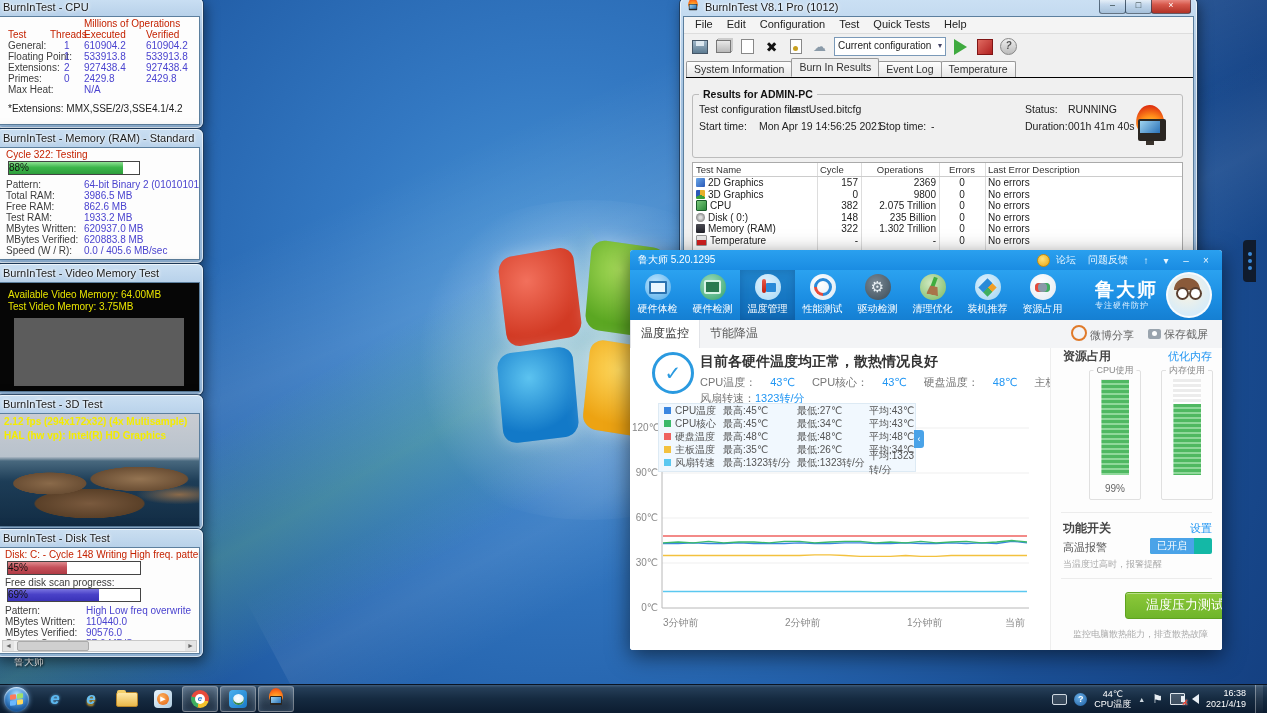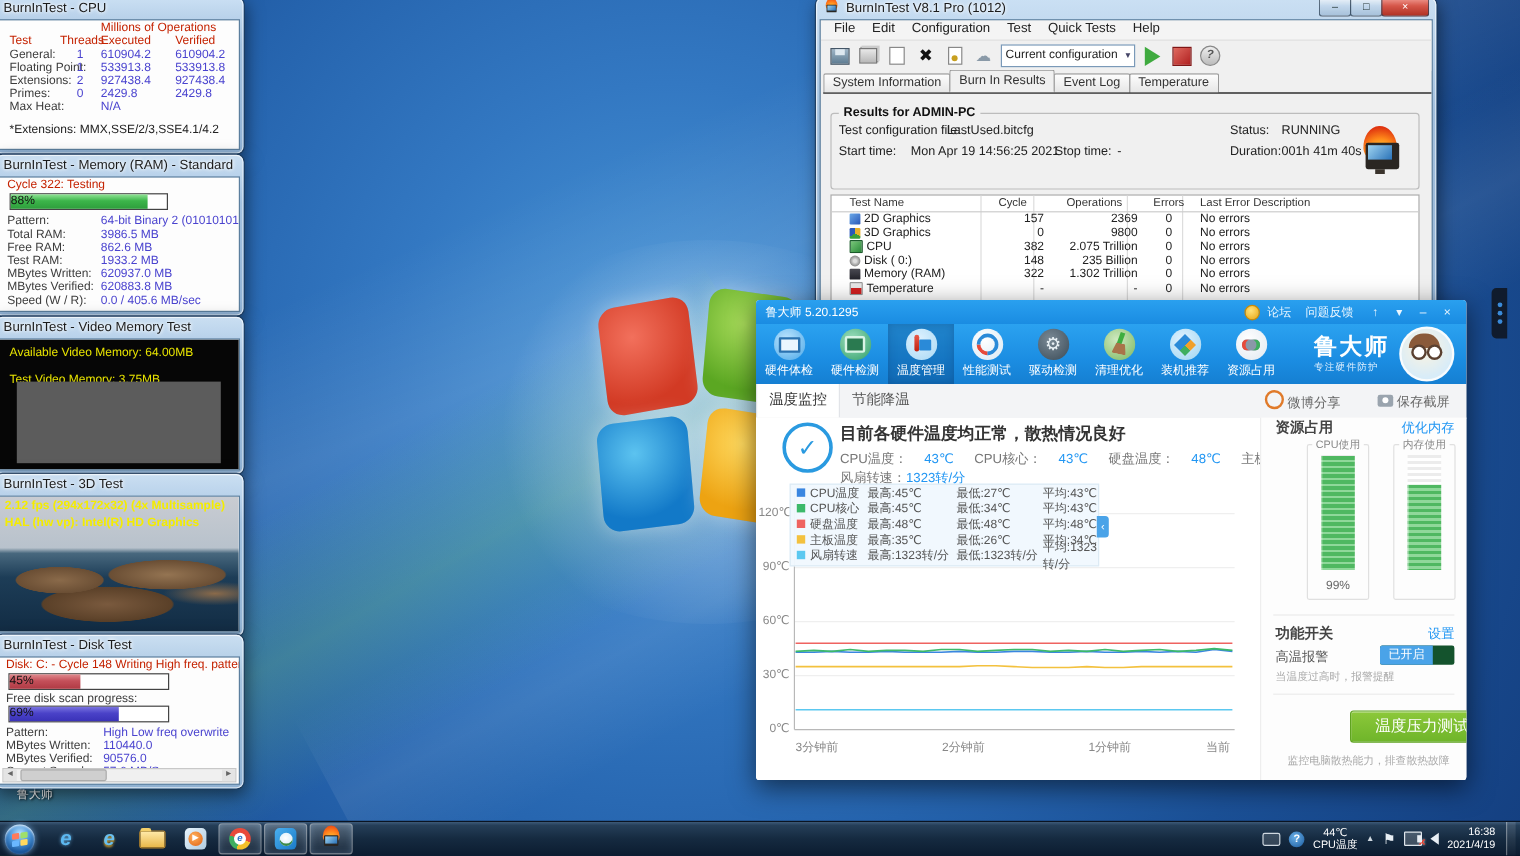--- a/index.html
+++ b/index.html
@@ -92,21 +92,21 @@
   .burnico{position:absolute;width:40px;height:40px;}
   .flame{position:absolute;left:6px;top:-2px;width:28px;height:30px;border-radius:50% 50% 50% 50%/60% 60% 40% 40%;
     background:radial-gradient(circle at 50% 75%,#ffd23a 10%,#ff8a1a 45%,#e03510 80%);transform:rotate(-3deg);}
   .mon{position:absolute;left:8px;top:12px;width:24px;height:18px;background:#2a2622;border-radius:2px;padding:2px;}
   .mon .scr{width:20px;height:12px;background:linear-gradient(135deg,#9fd4f0,#2a72b8);}
   .mon:after{content:"";position:absolute;left:8px;bottom:-4px;width:8px;height:4px;background:#3a332c;}
   #bit-table{position:absolute;background:#fff;border:1px solid #aaa;font-size:10px;}
   .trow{position:absolute;left:0;right:0;height:11.5px;display:flex;align-items:center;}
   .trow.hdr{border-bottom:1px solid #ccc;font-size:9.5px;color:#333;height:13px;}
   .tc{padding:0 3px;white-space:nowrap;overflow:hidden;}
-  .c-name{width:118px;display:flex;align-items:center;gap:3px;margin-left:12px;}
+  .c-name{width:118px;display:flex;align-items:center;gap:3px;}
   .c-cyc{width:38px;text-align:right;}
   .c-ops{width:72px;text-align:right;}
   .c-err{width:40px;text-align:center;}
   .c-desc{flex:1;}
   .vline{position:absolute;top:0;bottom:0;width:1px;background:#ddd;}
   .rico{width:9px;height:9px;display:inline-block;border-radius:1px;}
   .ri-2d{background:linear-gradient(135deg,#6aa8e8,#2a58b8);}
   .ri-3d{background:conic-gradient(#e8b02a 0 33%,#3a9e3a 0 66%,#2a58b8 0);}
   .ri-cpu{background:linear-gradient(135deg,#7ac87a,#2a8a3a);border:1px solid #1a5a2a;}
   .ri-disk{background:radial-gradient(circle,#ddd 20%,#888 70%);border-radius:50%;}
@@ -147,21 +147,21 @@
   #lu-brand .bt{color:#fff;font-size:19px;font-weight:bold;letter-spacing:2px;line-height:20px;}
   #lu-brand .bs{color:#dff0ff;font-size:8px;letter-spacing:1px;}
   .avatar{width:42px;height:42px;border-radius:50%;background:radial-gradient(circle at 45% 38%,#fdf4e0,#d8ecf8 70%);
      border:2px solid rgba(255,255,255,.8);position:relative;overflow:hidden;}
   .avatar:before{content:"";position:absolute;left:6px;top:4px;width:26px;height:12px;border-radius:12px 12px 0 0;background:#8a5a3a;}
   .avatar:after{content:"";position:absolute;left:8px;top:13px;width:9px;height:9px;border-radius:50%;border:2px solid #5a4030;
      box-shadow:13px 0 0 -2px #fff, 13px 0 0 0 #5a4030;background:#fff;}
   #lu-tabrow{position:absolute;left:0;right:0;top:70px;height:28px;background:#f3f4f6;border-bottom:1px solid #e2e4e8;display:flex;align-items:stretch;}
   .lu-tab{width:68px;text-align:center;line-height:27px;font-size:12px;color:#555;}
   .lu-tab.active{background:#fff;color:#333;border-right:1px solid #e2e4e8;border-left:1px solid #e2e4e8;}
-  #lu-tabactions{margin-left:auto;display:flex;align-items:center;gap:31px;padding-right:14px;font-size:11px;color:#666;}
+  #lu-tabactions{margin-left:auto;display:flex;align-items:center;gap:14px;padding-right:14px;font-size:11px;color:#666;}
   .wb-ico{width:12px;height:12px;border-radius:50%;border:2px solid #e07a2a;display:inline-block;vertical-align:-2px;}
   .cam-ico{width:13px;height:10px;background:#9aa4ae;border-radius:2px;display:inline-block;vertical-align:-1px;position:relative;}
   .cam-ico:after{content:"";position:absolute;left:4px;top:2px;width:5px;height:5px;border-radius:50%;background:#fff;}
   #lu-content{position:absolute;left:0;right:0;top:98px;bottom:0;background:#fff;}
   #lu-sidebar{position:absolute;left:420px;right:0;top:0;bottom:0;border-left:1px solid #eee;background:#fdfdfd;}
   .checkring{position:absolute;left:22px;top:4px;width:36px;height:36px;border-radius:50%;border:3px solid #2a9ae0;
      color:#2a9ae0;font-size:20px;display:flex;align-items:center;justify-content:center;}
   #lu-heading{position:absolute;left:70px;top:5px;font-size:14px;font-weight:bold;color:#333;}
   #lu-temps{position:absolute;left:70px;top:27px;font-size:11px;color:#777;}
   #lu-temps b, #lu-fan b{color:#2196f3;font-weight:normal;}
@@ -185,21 +185,21 @@
   .sb-link{position:absolute;font-size:11px;color:#2196f3;}
   .gaugebox{position:absolute;width:50px;height:128px;border:1px solid #e0e0e0;border-radius:2px;}
   .gaugebox .glbl{position:absolute;top:-7px;left:50%;transform:translateX(-50%);background:#fdfdfd;padding:0 3px;
      font-size:9px;color:#888;white-space:nowrap;}
   .gbar{position:absolute;left:11px;top:8px;width:28px;height:96px;
      background:repeating-linear-gradient(180deg,#ececec 0 3px,#fff 3px 5px);}
   .gfill{position:absolute;left:0;right:0;bottom:0;
      background:repeating-linear-gradient(180deg,#4fb861 0 3px,#8fd89a 3px 5px);box-shadow:inset 1px 0 0 rgba(255,255,255,.4);}
   .gval{position:absolute;bottom:5px;left:0;right:0;text-align:center;font-size:10px;color:#666;}
   .sb-div{position:absolute;left:10px;right:10px;height:1px;background:#ececec;}
-  .toggle{position:absolute;width:62px;height:16px;background:#14532d;border-radius:2px;font-size:10px;}
+  .toggle{position:absolute;width:62px;height:16px;background:#14b8a6;border-radius:2px;font-size:10px;}
   .toggle .on{position:absolute;left:0;top:0;bottom:0;width:44px;background:#4aa3e8;color:#fff;text-align:center;line-height:16px;border-radius:2px 0 0 2px;}
   .sb-note{position:absolute;font-size:9px;color:#aaa;white-space:nowrap;}
   .bigbtn{position:absolute;background:linear-gradient(180deg,#8cc83a,#6fb52a);border:1px solid #5fa320;border-radius:3px;
      color:#fff;font-size:13px;text-align:center;line-height:24px;box-shadow:inset 0 1px 0 rgba(255,255,255,.4);}
   
   #edge-handle{position:absolute;left:1243px;top:240px;width:13px;height:42px;background:rgba(15,20,28,.85);
      border-radius:4px 0 0 4px;display:flex;flex-direction:column;align-items:center;justify-content:center;gap:3px;}
   #edge-handle i{width:4px;height:4px;border-radius:50%;background:#3a8ad8;}
   
   #taskbar{position:absolute;left:0;right:0;bottom:0;height:28px;
@@ -329,21 +329,21 @@
     </div>
   </div>
 
   <div class="aero mini" style="left:-4px;top:264px;width:207px;height:131px;">
     <div class="tbar">
         <span>BurnInTest - Video Memory Test</span>
       </div>
     <div class="client">
       <div class="blackpanel">
         <div class="lblrow" style="left:8px;top:6px;color:#e8e400;">Available Video Memory: 64.00MB</div>
-        <div class="lblrow" style="left:8px;top:28px;color:#e8e400;text-align:center;">Test Video Memory: 3.75MB</div>
+        <div class="lblrow" style="left:8px;top:18px;color:#e8e400;text-align:center;">Test Video Memory: 3.75MB</div>
         <div style="position:absolute;left:14px;top:35px;width:170px;height:68px;background:#5c5c5c;"></div>
       </div>
     </div>
   </div>
 
   <div class="aero mini" style="left:-4px;top:395px;width:207px;height:135px;">
     <div class="tbar">
         <span>BurnInTest - 3D Test</span>
       </div>
     <div class="client">

